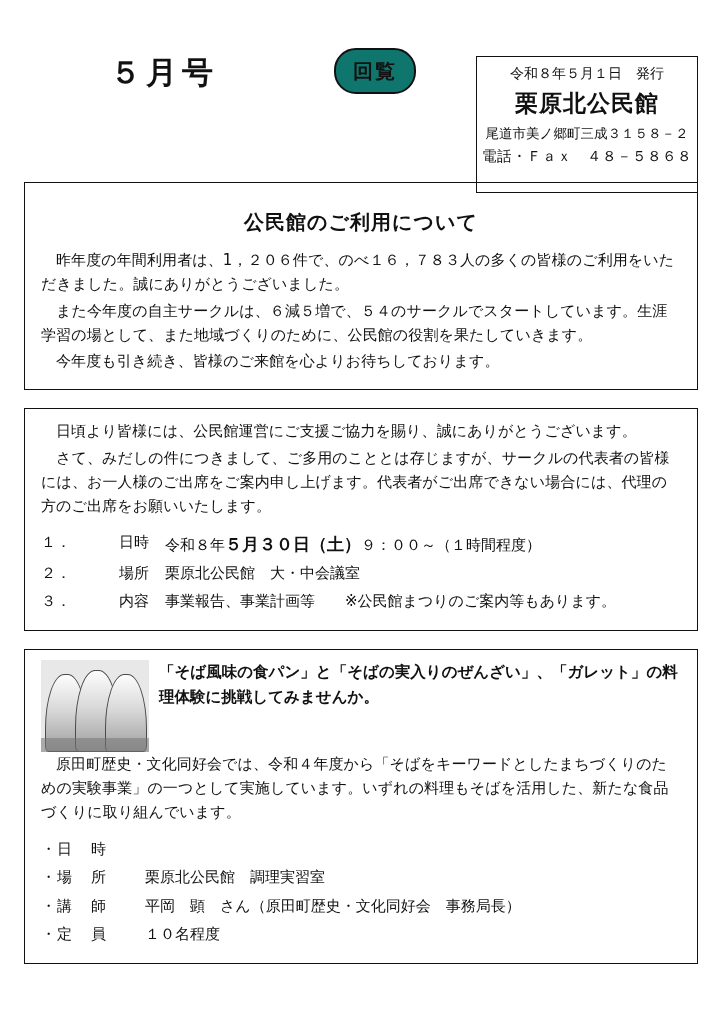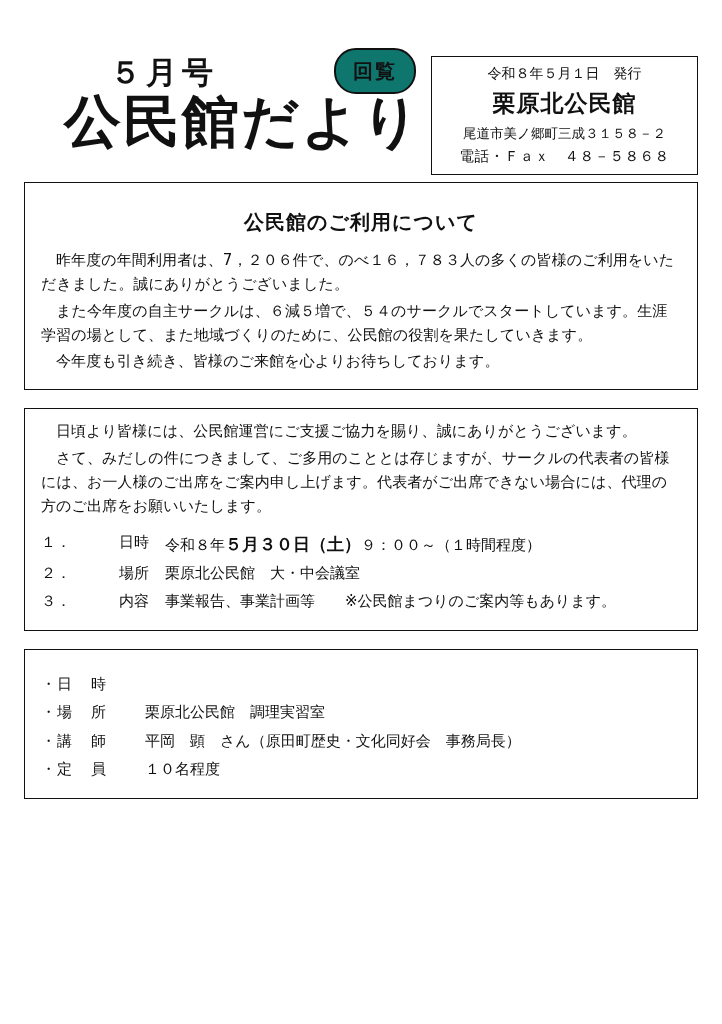--- a/index.html
+++ b/index.html
@@ -62,24 +62,24 @@
     font-size: 57px;
     font-weight: bold;
     letter-spacing: 2px;
     font-family: "DejaVu Sans", sans-serif;
     white-space: nowrap;
   }
   .pub-box {
     position: absolute;
     right: 0;
     top: 8px;
-    width: 267px;
+    width: 222px;
     border: 1px solid #111;
     box-sizing: border-box;
-    padding: 8px 4px 8px 4px;
+    padding: 8px 4px 26px 4px;
     text-align: center;
     font-family: "DejaVu Sans", sans-serif;
   }
   .pub-date {
     font-size: 14px;
     letter-spacing: 0px;
     margin-bottom: 5px;
   }
   .pub-name {
     font-size: 23px;
@@ -217,32 +217,31 @@
   .det-list .val { flex: 1 1 auto; }
 </style>
 </head>
 <body>
 
 <div class="page">
 
   <div class="masthead">
     <div class="issue-month">５月号</div>
     <div class="kairan-stamp">回覧</div>
-    <div class="main-title">公民館だより</div>
     <div class="pub-box">
       <div class="pub-date">令和８年５月１日　発行</div>
       <div class="pub-name">栗原北公民館</div>
       <div class="pub-addr">尾道市美ノ郷町三成３１５８－２</div>
       <div class="pub-tel">電話・Ｆａｘ　４８－５８６８</div>
     </div>
   </div>
 
   <div class="box" style="margin-top:12px;">
     <div class="box-title">公民館のご利用について</div>
-    <p class="indent">昨年度の年間利用者は、7，２０６件で、のべ１６，７８３人の多くの皆様のご利用をいただきました。誠にありがとうございました。</p>
+    <p class="indent">昨年度の年間利用者は、1，２０６件で、のべ１６，７８３人の多くの皆様のご利用をいただきました。誠にありがとうございました。</p>
     <p class="indent">また今年度の自主サークルは、６減５増で、５４のサークルでスタートしています。生涯学習の場として、また地域づくりのために、公民館の役割を果たしていきます。</p>
     <p class="indent">今年度も引き続き、皆様のご来館を心よりお待ちしております。</p>
   </div>
 
   <div class="box">
     <p class="indent">日頃より皆様には、公民館運営にご支援ご協力を賜り、誠にありがとうございます。</p>
     <p class="indent">さて、みだしの件につきまして、ご多用のこととは存じますが、サークルの代表者の皆様には、お一人様のご出席をご案内申し上げます。代表者がご出席できない場合には、代理の方のご出席をお願いいたします。</p>
     <ul class="num-list">
       <li>
         <span class="num">１．</span>
@@ -259,21 +258,31 @@
       <li>
         <span class="num">３．</span>
         <span class="lbl">内容</span>
         <span class="val">事業報告、事業計画等　　※公民館まつりのご案内等もあります。</span>
       </li>
     </ul>
   </div>
 
   <div class="box">
 
-
+    <div class="photo-row">
+      <div class="photo">
+        <div class="loaf l1"></div>
+        <div class="loaf l2"></div>
+        <div class="loaf l3"></div>
+        <div class="shadow"></div>
+      </div>
+      <div class="photo-text">「そば風味の食パン」と「そばの実入りのぜんざい」、「ガレット」の料理体験に挑戦してみませんか。</div>
+    </div>
+
+    <p class="para-after indent">原田町歴史・文化同好会では、令和４年度から「そばをキーワードとしたまちづくりのための実験事業」の一つとして実施しています。いずれの料理もそばを活用した、新たな食品づくりに取り組んでいます。</p>
 
     <ul class="det-list">
       <li>
         <span class="bullet">・</span>
         <span class="key">日　時</span>
       </li>
       <li>
         <span class="bullet">・</span>
         <span class="key">場　所</span>
         <span class="val">栗原北公民館　調理実習室</span>

